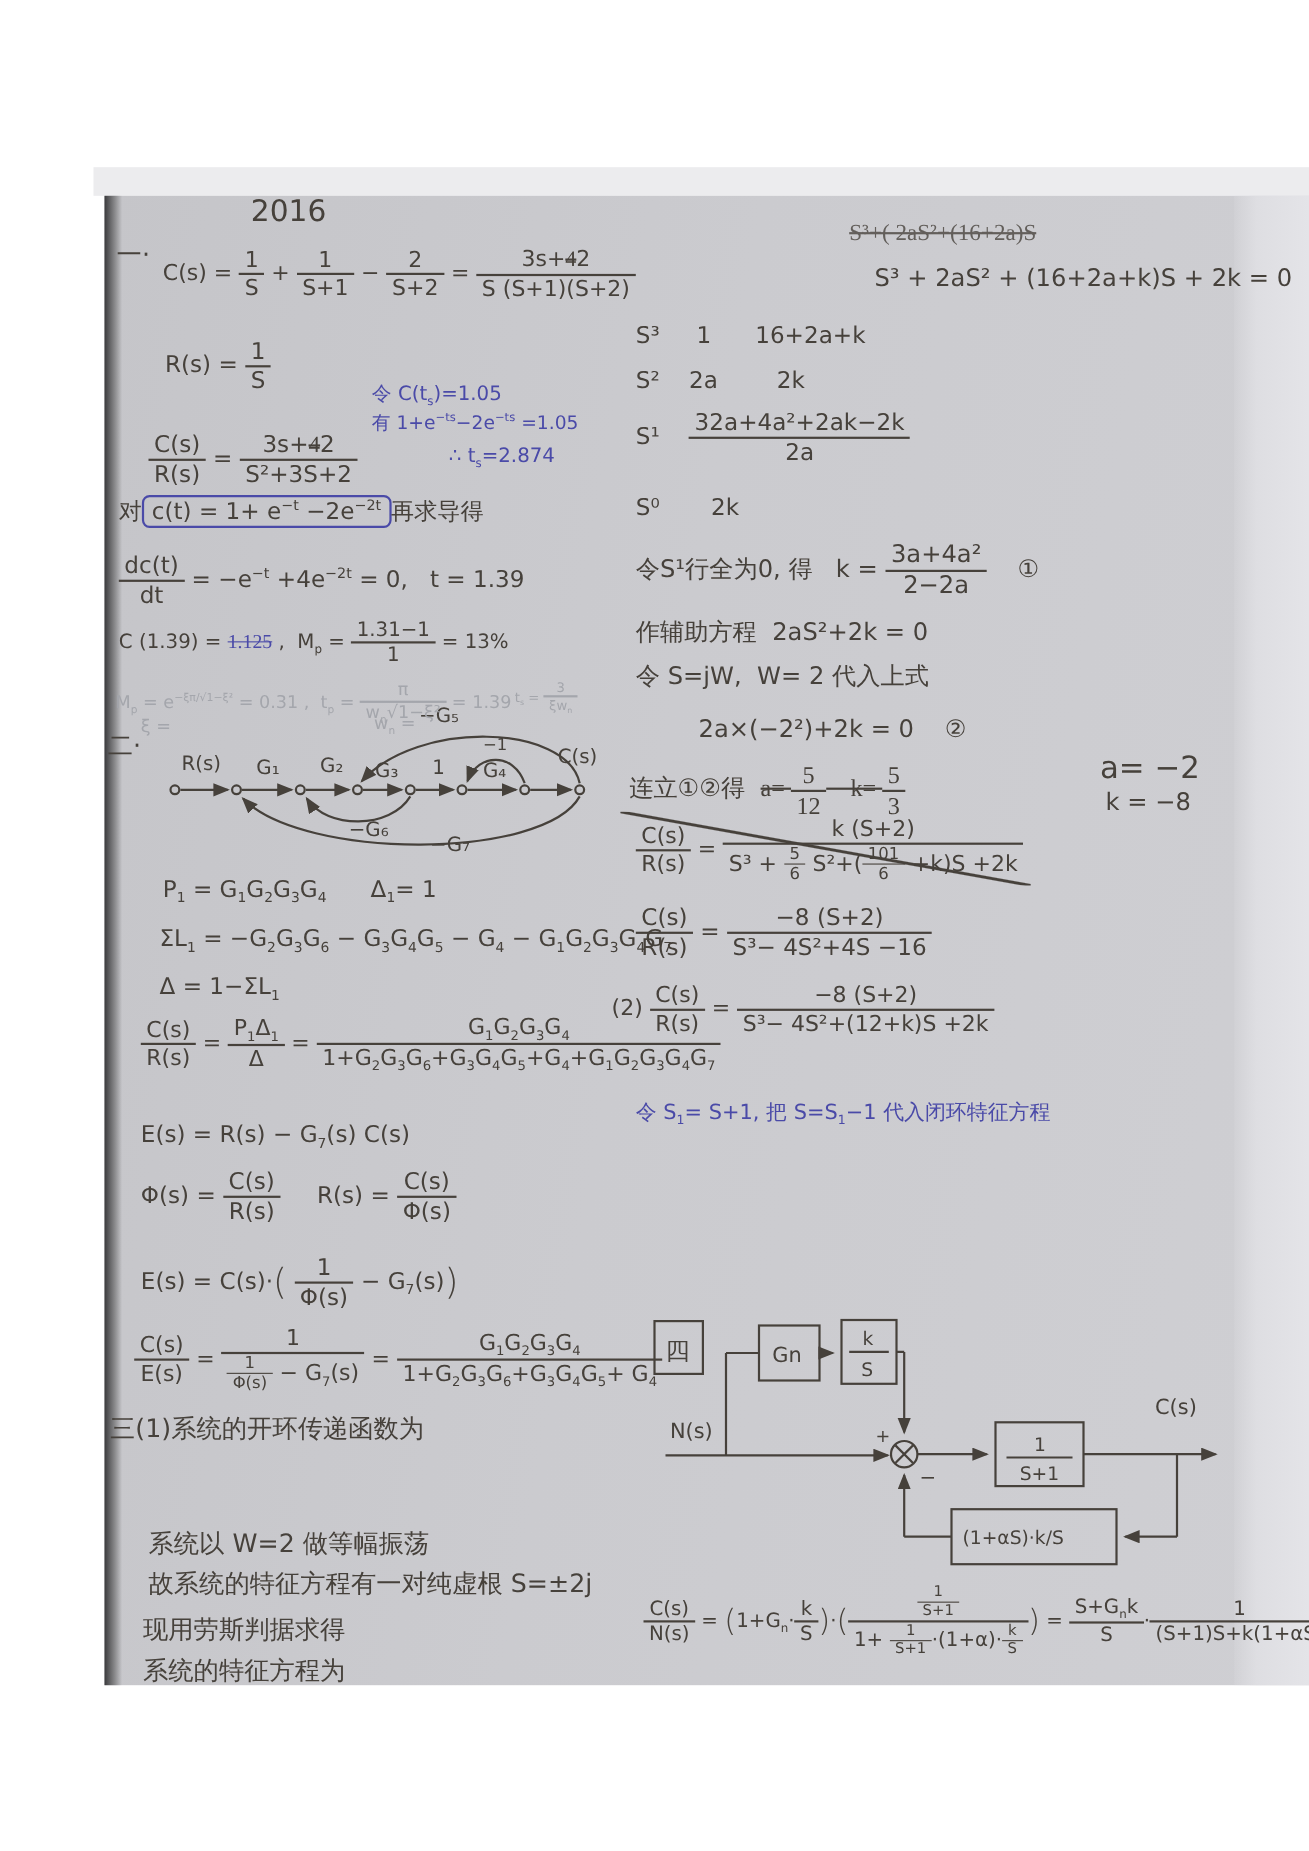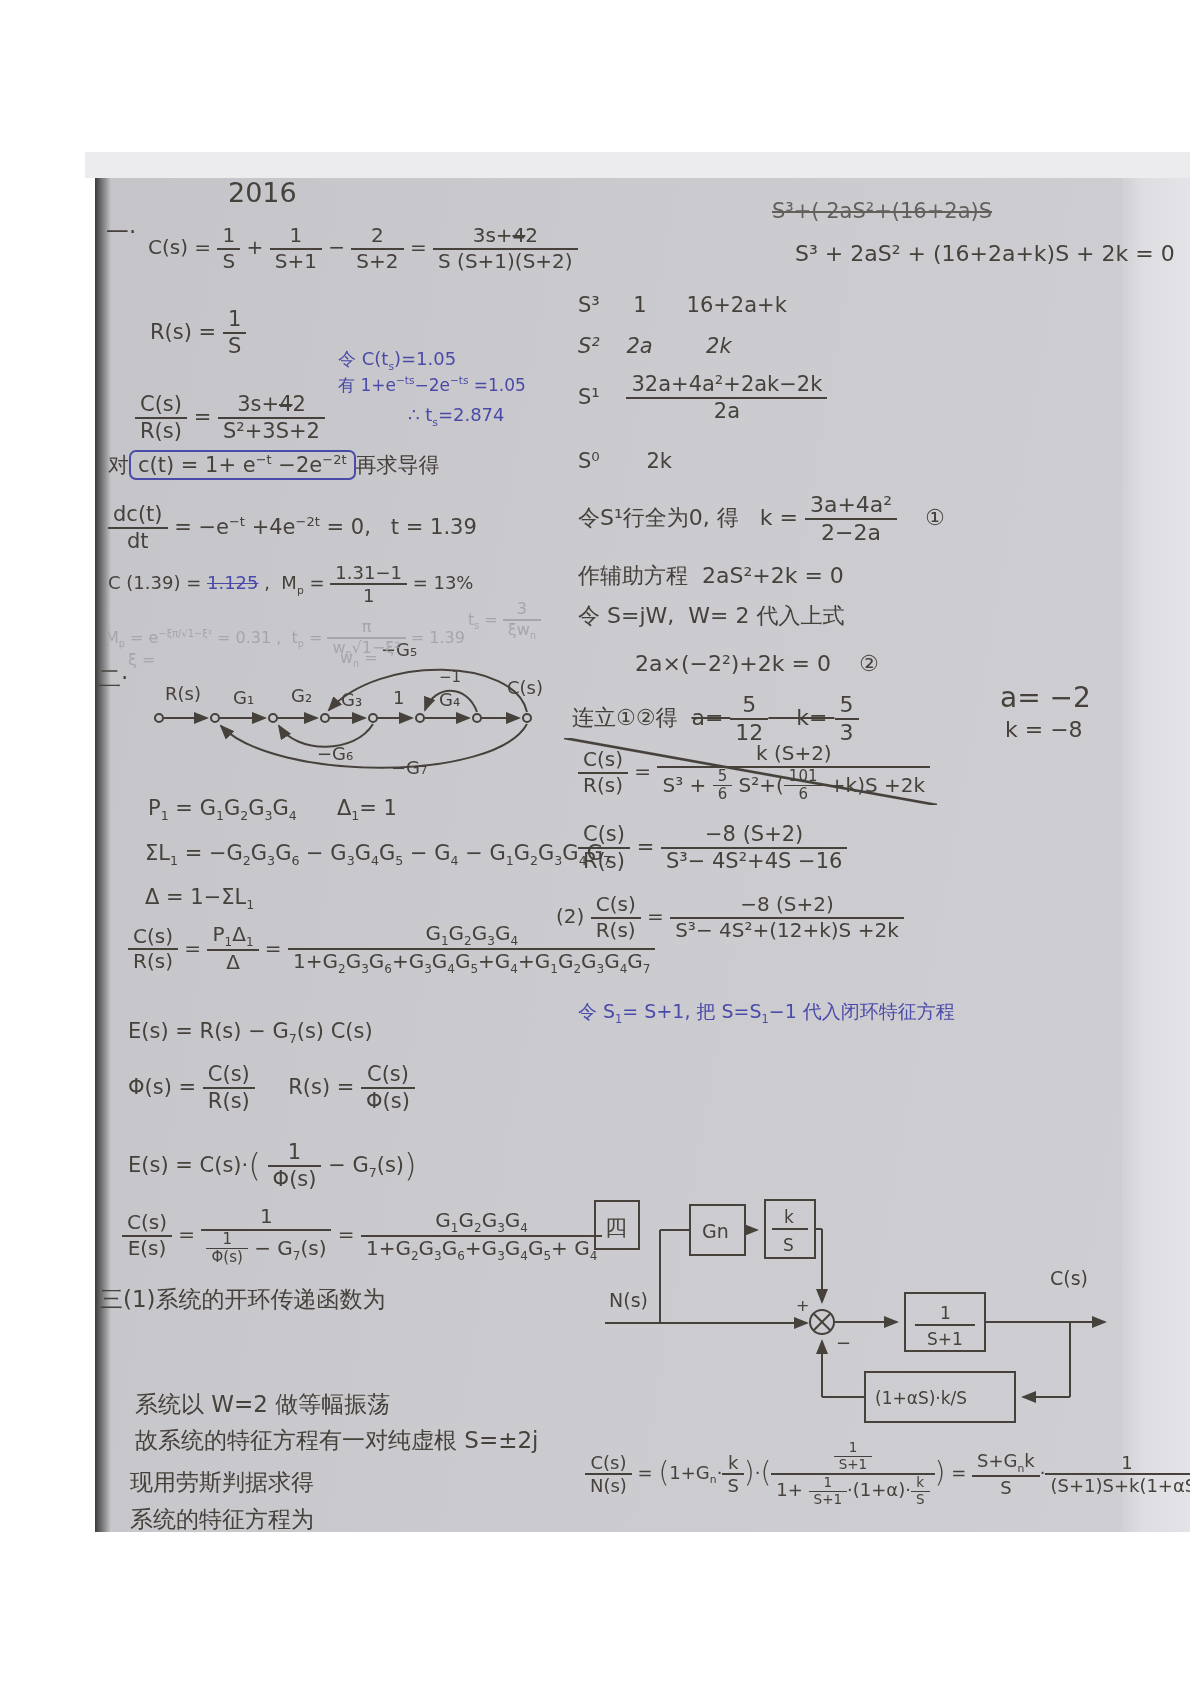--- a/index.html
+++ b/index.html
@@ -10,21 +10,21 @@
          background:linear-gradient(100deg,#c5c5c9,#cbcbcf 45%,#cfcfd3);}
   #leftshadow{position:absolute;left:95px;top:178px;width:16px;height:1354px;
          background:linear-gradient(to right,#3a3a3c,#8c8c8e 60%,rgba(200,200,204,0));}
   #rightstrip{position:absolute;left:1122px;top:178px;width:68px;height:1354px;
          background:linear-gradient(to right,rgba(222,222,226,.2),#dedee2 30%,#e4e4e8);}
   .line{position:absolute;white-space:nowrap;line-height:1.25;}
   .ink{color:#46413b;}
   .blue{color:#4a4aa8;}
   .pencil{color:#a4a6ac;}
   .dim{opacity:.78;}
-  s{text-decoration:line-through;}
+  s{text-decoration:line-through;font-family:Liberation Serif, serif;}
   sup{font-size:.62em;}
   sub{font-size:.6em;}
   .fr{display:inline-block;vertical-align:middle;text-align:center;line-height:1.18;}
   .fr>.t{display:block;padding:0 5px;border-bottom:2px solid currentColor;}
   .fr>.b{display:block;padding:0 5px;}
   .fr .fr{font-size:.75em;}
   .fr .fr>.t{border-bottom-width:1.5px;}
   .bluebox{border:2px solid #4a4aa8;border-radius:7px;padding:0 7px;display:inline-block;}
   .diag{}
   .diag::after{content:"";position:absolute;left:-4%;right:-2%;top:-6%;bottom:-2%;
@@ -123,41 +123,41 @@
     <div class="line ink" style="left: 148px; top: 224px; font-size: 20px;">C(s) = <span class="fr"><span class="t">1</span><span class="b">S</span></span> + <span class="fr"><span class="t">1</span><span class="b">S+1</span></span> − <span class="fr"><span class="t">2</span><span class="b">S+2</span></span> = <span class="fr"><span class="t">3s+<s>4</s>2</span><span class="b">S (S+1)(S+2)</span></span></div>
     <div class="line ink" style="left: 150px; top: 307px; font-size: 21px;">R(s) = <span class="fr"><span class="t">1</span><span class="b">S</span></span></div>
     <div class="line blue" style="left: 338px; top: 348px; font-size: 18px;">令 C(t<sub>s</sub>)=1.05</div>
     <div class="line blue" style="left: 338px; top: 374px; font-size: 17px;">有 1+e<sup>−ts</sup>−2e<sup>−ts</sup> =1.05</div>
     <div class="line ink" style="left: 135px; top: 392px; font-size: 21px;"><span class="fr"><span class="t">C(s)</span><span class="b">R(s)</span></span> = <span class="fr"><span class="t">3s+<s>4</s>2</span><span class="b">S²+3S+2</span></span></div>
     <div class="line blue" style="left: 408px; top: 404px; font-size: 18px;">∴ t<sub>s</sub>=2.874</div>
     <div class="line ink" style="left: 108px; top: 450px; font-size: 21px;">对<span class="bluebox">c(t) = 1+ e<sup>−t</sup> −2e<sup>−2t</sup></span>再求导得</div>
     <div class="line ink" style="left: 108px; top: 502px; font-size: 21px;"><span class="fr"><span class="t">dc(t)</span><span class="b">dt</span></span> = −e<sup>−t</sup> +4e<sup>−2t</sup> = 0,&nbsp;&nbsp; t = 1.39</div>
     <div class="line ink" style="left: 108px; top: 562px; font-size: 18px;">C (1.39) = <span class="blue"><s>1.125</s></span> ,&nbsp; M<sub>p</sub> = <span class="fr"><span class="t">1.31−1</span><span class="b">1</span></span> = 13%</div>
     <div class="line pencil" style="left: 105px; top: 618px; font-size: 16px;">M<sub>p</sub> = e<sup>−ξπ/√1−ξ²</sup> = 0.31 ,&nbsp; t<sub>p</sub> = <span class="fr"><span class="t">π</span><span class="b">w<sub>n</sub>√1−ξ²</span></span> = 1.39</div>
-    <div class="line pencil" style="left: 468px; top: 600px; font-size: 16px;">t<sub>s</sub> = <span class="fr"><span class="t">3</span><span class="b">ξw<sub>n</sub></span></span></div>
+    <div class="line pencil" style="left: 468px; top: 618px; font-size: 12px;">t<sub>s</sub> = <span class="fr"><span class="t">3</span><span class="b">ξw<sub>n</sub></span></span></div>
     <div class="line pencil" style="left: 340px; top: 648px; font-size: 16px;">w<sub>n</sub> =</div>
     <div class="line pencil" style="left: 128px; top: 650px; font-size: 16px;">ξ =</div>
     <div class="line ink" style="left: 98px; top: 664px; font-size: 23px;">二·</div>
     <div class="line ink" style="left: 148px; top: 795px; font-size: 21px;">P<sub>1</sub> = G<sub>1</sub>G<sub>2</sub>G<sub>3</sub>G<sub>4</sub> &nbsp;&nbsp;&nbsp;&nbsp; Δ<sub>1</sub>= 1</div>
     <div class="line ink" style="left: 145px; top: 840px; font-size: 21px;">ΣL<sub>1</sub> = −G<sub>2</sub>G<sub>3</sub>G<sub>6</sub> − G<sub>3</sub>G<sub>4</sub>G<sub>5</sub> − G<sub>4</sub> − G<sub>1</sub>G<sub>2</sub>G<sub>3</sub>G<sub>4</sub>G<sub>7</sub></div>
     <div class="line ink" style="left: 145px; top: 884px; font-size: 21px;">Δ = 1−ΣL<sub>1</sub></div>
     <div class="line ink" style="left: 128px; top: 922px; font-size: 20px;"><span class="fr"><span class="t">C(s)</span><span class="b">R(s)</span></span> = <span class="fr"><span class="t">P<sub>1</sub>Δ<sub>1</sub></span><span class="b">Δ</span></span> = <span class="fr"><span class="t">G<sub>1</sub>G<sub>2</sub>G<sub>3</sub>G<sub>4</sub></span><span class="b">1+G<sub>2</sub>G<sub>3</sub>G<sub>6</sub>+G<sub>3</sub>G<sub>4</sub>G<sub>5</sub>+G<sub>4</sub>+G<sub>1</sub>G<sub>2</sub>G<sub>3</sub>G<sub>4</sub>G<sub>7</sub></span></span></div>
     <div class="line ink" style="left: 128px; top: 1018px; font-size: 21px;">E(s) = R(s) − G<sub>7</sub>(s) C(s)</div>
     <div class="line ink" style="left: 128px; top: 1062px; font-size: 21px;">Φ(s) = <span class="fr"><span class="t">C(s)</span><span class="b">R(s)</span></span> &nbsp;&nbsp;&nbsp; R(s) = <span class="fr"><span class="t">C(s)</span><span class="b">Φ(s)</span></span></div>
     <div class="line ink" style="left: 128px; top: 1140px; font-size: 21px;">E(s) = C(s)·<span class="bigp">(</span> <span class="fr"><span class="t">1</span><span class="b">Φ(s)</span></span> − G<sub>7</sub>(s)<span class="bigp">)</span></div>
     <div class="line ink" style="left: 122px; top: 1205px; font-size: 20px;"><span class="fr"><span class="t">C(s)</span><span class="b">E(s)</span></span> = <span class="fr"><span class="t">1</span><span class="b"><span class="fr"><span class="t">1</span><span class="b">Φ(s)</span></span> − G<sub>7</sub>(s)</span></span> = <span class="fr"><span class="t">G<sub>1</sub>G<sub>2</sub>G<sub>3</sub>G<sub>4</sub></span><span class="b">1+G<sub>2</sub>G<sub>3</sub>G<sub>6</sub>+G<sub>3</sub>G<sub>4</sub>G<sub>5</sub>+ G<sub>4</sub></span></span></div>
     <div class="line ink" style="left: 100px; top: 1285px; font-size: 23px;">三(1)系统的开环传递函数为</div>
     <div class="line ink" style="left: 135px; top: 1390px; font-size: 23px;">系统以 W=2 做等幅振荡</div>
     <div class="line ink" style="left: 135px; top: 1426px; font-size: 23px;">故系统的特征方程有一对纯虚根 S=±2j</div>
     <div class="line ink" style="left: 130px; top: 1468px; font-size: 23px;">现用劳斯判据求得</div>
     <div class="line ink" style="left: 130px; top: 1505px; font-size: 23px;">系统的特征方程为</div>
     <div class="line ink dim" style="left: 772px; top: 198px; font-size: 21px;"><s>S³+( 2aS²+(16+2a)S</s></div>
     <div class="line ink" style="left: 795px; top: 240px; font-size: 22px;">S³ + 2aS² + (16+2a+k)S + 2k = 0</div>
     <div class="line ink" style="left: 578px; top: 292px; font-size: 21px;">S³ &nbsp;&nbsp;&nbsp; 1 &nbsp;&nbsp;&nbsp;&nbsp; 16+2a+k</div>
-    <div class="line ink" style="left: 578px; top: 333px; font-size: 21px; font-style: italic;">S² &nbsp;&nbsp; 2a &nbsp;&nbsp;&nbsp;&nbsp;&nbsp;&nbsp; 2k</div>
+    <div class="line ink" style="left: 578px; top: 333px; font-size: 21px;">S² &nbsp;&nbsp; 2a &nbsp;&nbsp;&nbsp;&nbsp;&nbsp;&nbsp; 2k</div>
     <div class="line ink" style="left: 578px; top: 372px; font-size: 21px;">S¹ &nbsp;&nbsp; <span class="fr"><span class="t">32a+4a²+2ak−2k</span><span class="b">2a</span></span></div>
     <div class="line ink" style="left: 578px; top: 448px; font-size: 21px;">S⁰ &nbsp;&nbsp;&nbsp;&nbsp;&nbsp; 2k</div>
     <div class="line ink" style="left: 578px; top: 492px; font-size: 22px;">令S¹行全为0, 得 &nbsp; k = <span class="fr"><span class="t">3a+4a²</span><span class="b">2−2a</span></span> &nbsp;&nbsp; ①</div>
     <div class="line ink" style="left: 578px; top: 562px; font-size: 22px;">作辅助方程 &nbsp;2aS²+2k = 0</div>
     <div class="line ink" style="left: 578px; top: 602px; font-size: 22px;">令 S=jW, &nbsp;W= 2 代入上式</div>
     <div class="line ink" style="left: 635px; top: 650px; font-size: 22px;">2a×(−2²)+2k = 0 &nbsp;&nbsp; ②</div>
     <div class="line ink" style="left: 572px; top: 692px; font-size: 22px;">连立①②得 &nbsp;<s>a= <span class="fr"><span class="t">5</span><span class="b">12</span></span> &nbsp;&nbsp; k= <span class="fr"><span class="t">5</span><span class="b">3</span></span></s></div>
     <div class="line ink" style="left: 1000px; top: 680px; font-size: 28px;">a= −2</div>
     <div class="line ink" style="left: 1005px; top: 716px; font-size: 22px;">k = −8</div>
     <div class="line ink diag" style="left: 578px; top: 742px; font-size: 20px;"><span class="fr"><span class="t">C(s)</span><span class="b">R(s)</span></span> = <span class="fr"><span class="t">k (S+2)</span><span class="b">S³ + <span class="fr"><span class="t">5</span><span class="b">6</span></span> S²+(<span class="fr"><span class="t">101</span><span class="b">6</span></span> +k)S +2k</span></span></div>

